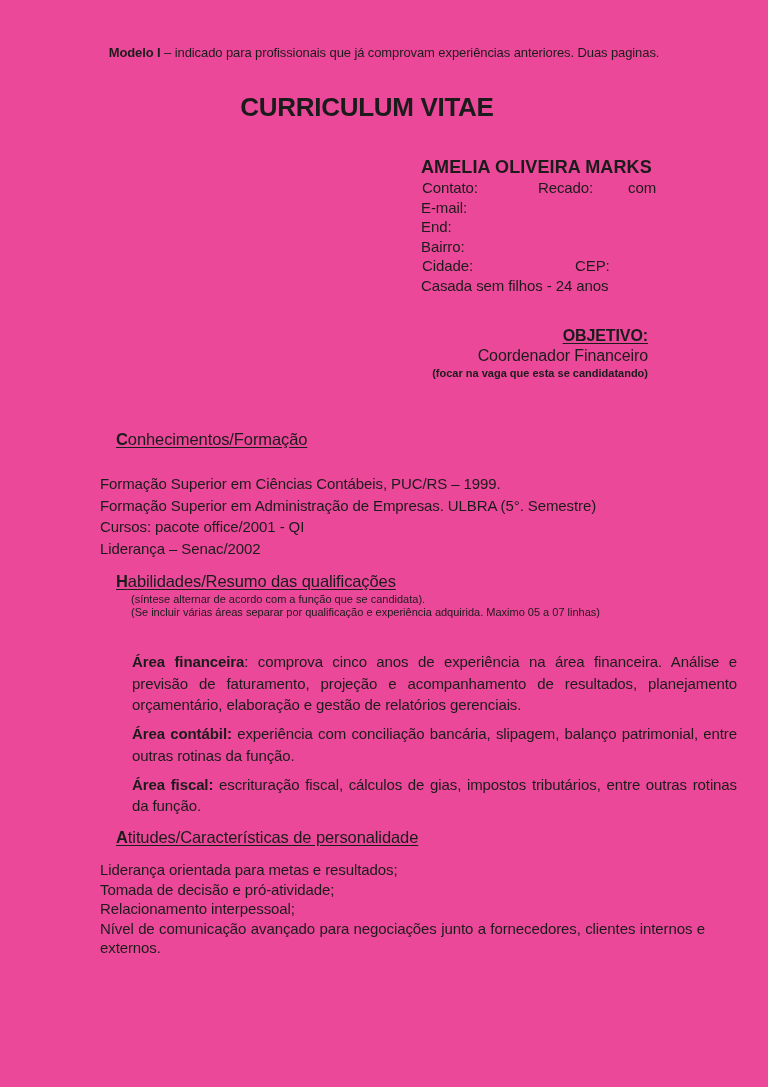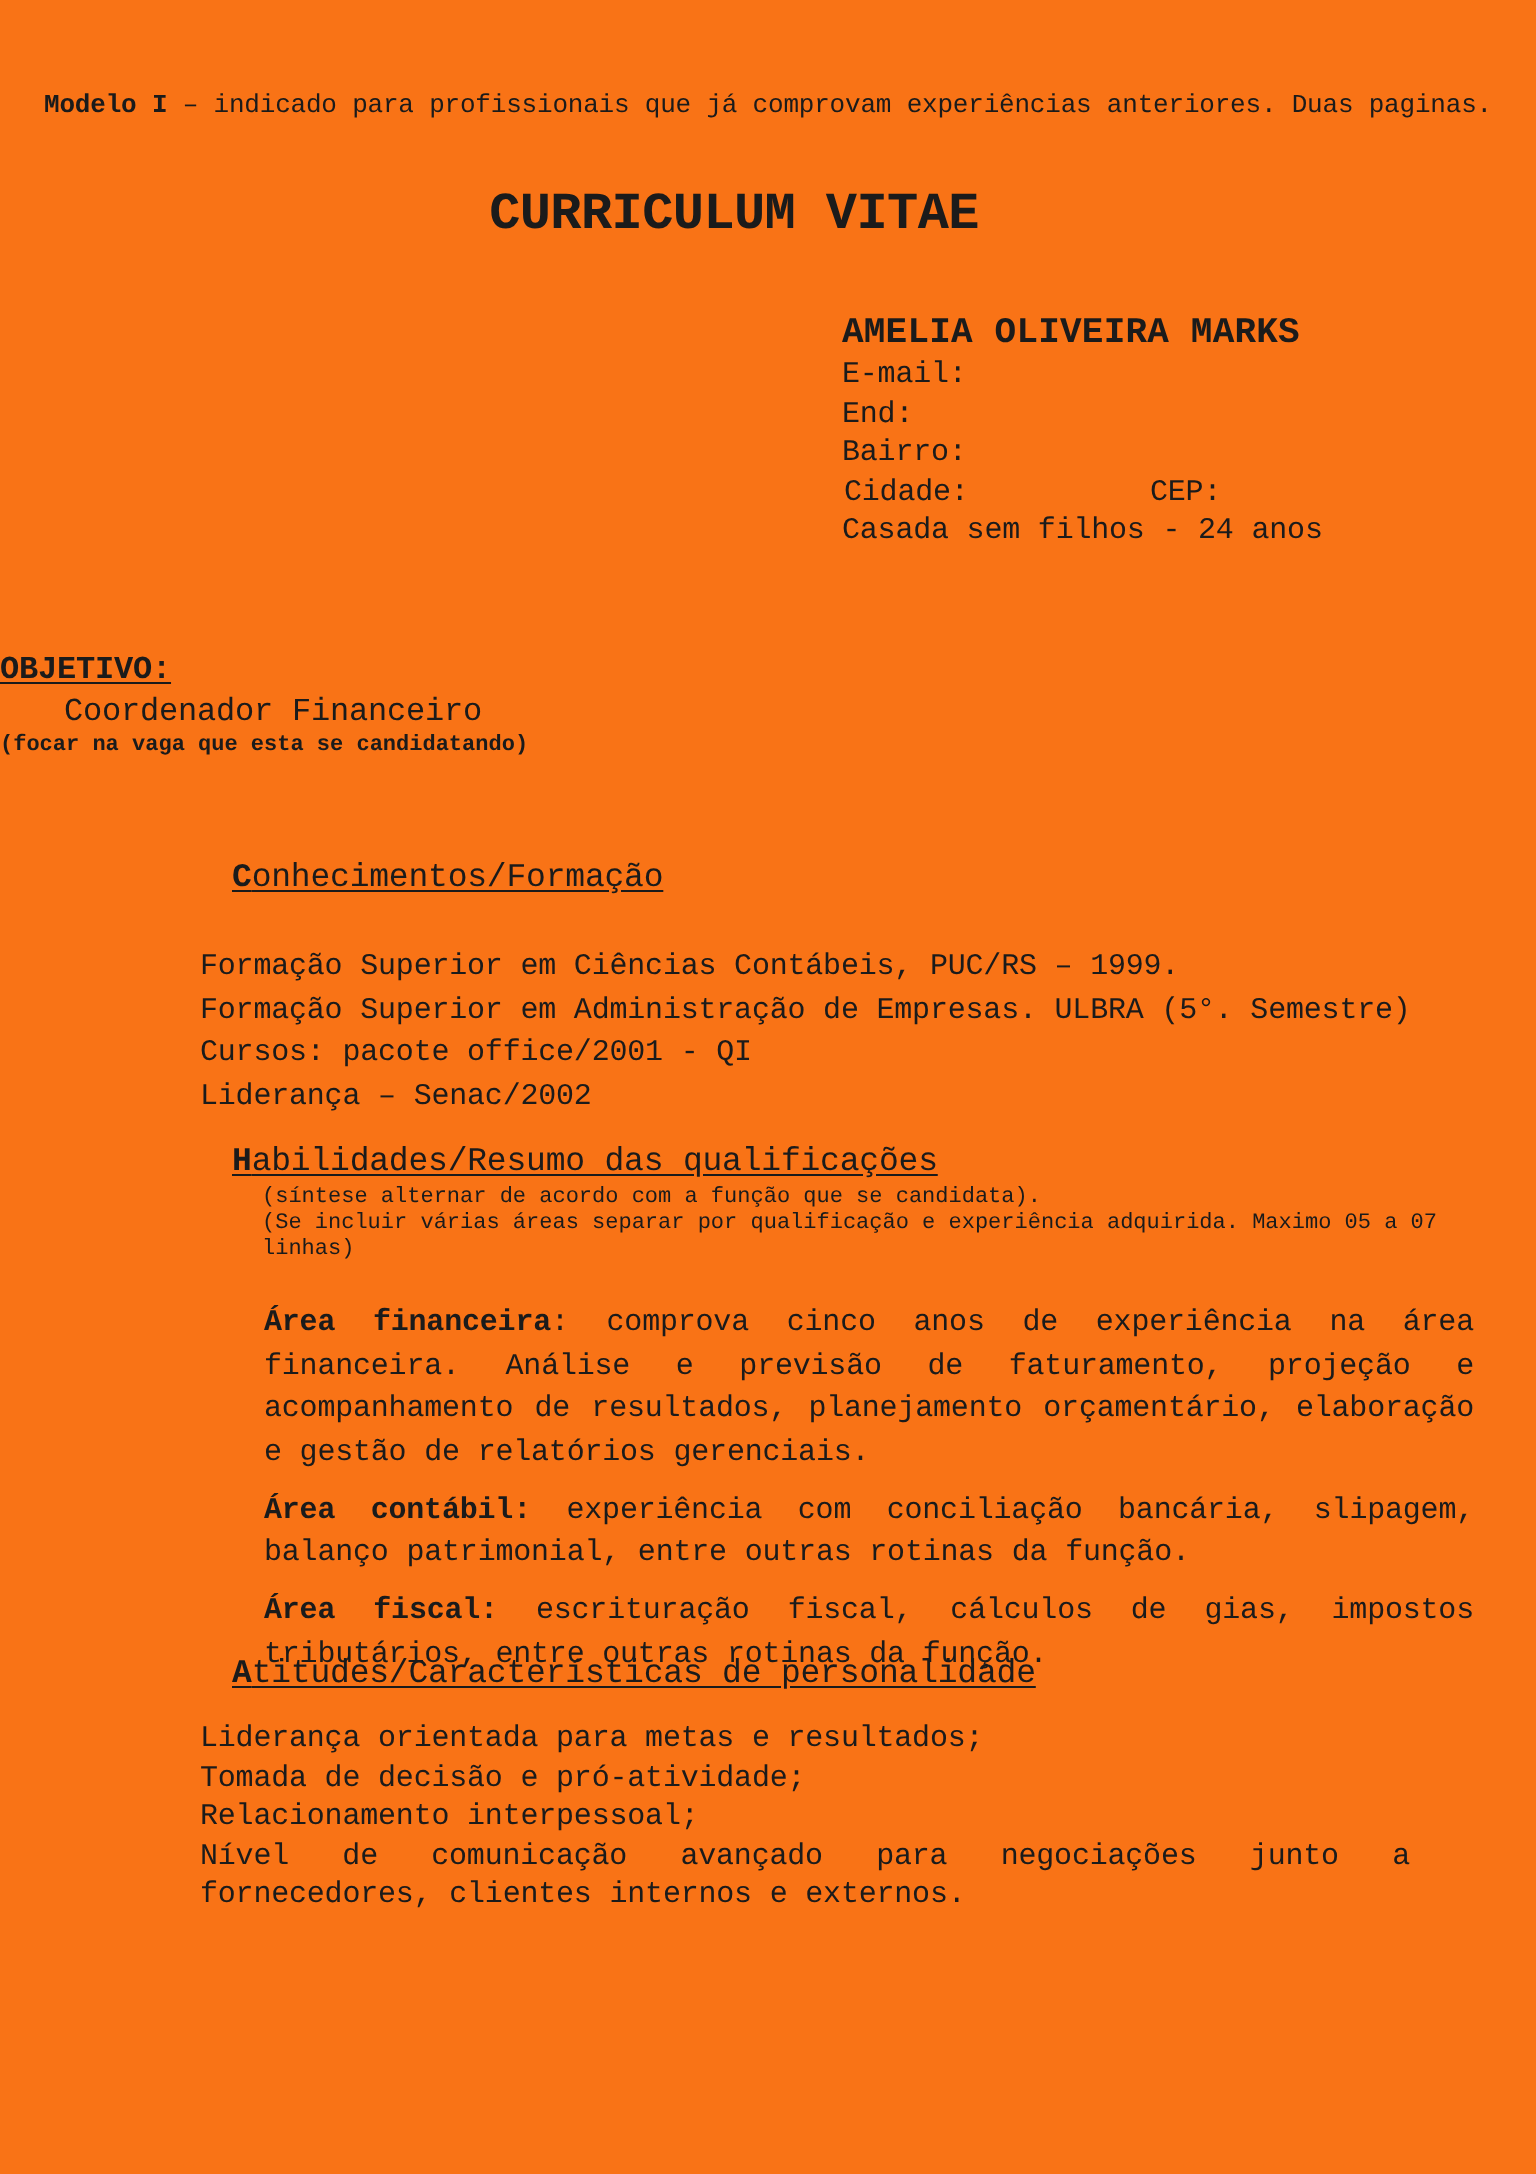--- a/index.html
+++ b/index.html
@@ -7,23 +7,23 @@
     padding: 0;
     width: 768px;
     height: 1087px;
     background: #ffffff;
     overflow: hidden;
   }
   .page {
     position: relative;
     width: 768px;
     height: 1087px;
-    background: #f97316;
+    background: #ec4899;
     color: #1b1b1b;
-    font-family: Liberation Mono, monospace;
+    font-family: Liberation Sans, sans-serif;
     letter-spacing: -0.1px;
   }
   .b { font-weight: 700; }
 
   
   .note {
     position: absolute;
     top: 45px; left: 0;
     width: 768px;
     text-align: center;
@@ -62,21 +62,21 @@
     line-height: 19.5px;
     height: 19.5px;
   }
   .contact .abs { position: absolute; top: 0; }
 
   
   .objetivo {
     position: absolute;
     top: 325px; left: 0;
     width: 648px;
-    text-align: left;
+    text-align: right;
   }
   .obj-h {
     font-size: 16px;
     line-height: 21px;
     font-weight: 700;
     text-decoration: underline;
     text-underline-offset: 2px;
   }
   .obj-role { font-size: 16px; line-height: 20px; padding-left: 32px; }
   .obj-note { font-size: 11px; line-height: 14px; font-weight: 700; letter-spacing: 0; }
@@ -125,20 +125,25 @@
 <body>
 
 <div class="page">
 
   <div class="note"><span class="b">Modelo I</span><span> – indicado para profissionais que já comprovam experiências anteriores. Duas paginas.</span></div>
 
   <h1 class="title">CURRICULUM VITAE</h1>
 
   <div class="contact">
     <div class="name">AMELIA OLIVEIRA MARKS</div>
+    <div class="row">
+      <span class="abs" style="left:1px">Contato:</span>
+      <span class="abs" style="left:117px">Recado:</span>
+      <span class="abs" style="left:207px">com</span>
+    </div>
     <div class="row">E-mail:</div>
     <div class="row">End:</div>
     <div class="row">Bairro:</div>
     <div class="row">
       <span class="abs" style="left:1px">Cidade:</span>
       <span class="abs" style="left:154px">CEP:</span>
     </div>
     <div class="row">Casada sem filhos - 24 anos</div>
   </div>
 

